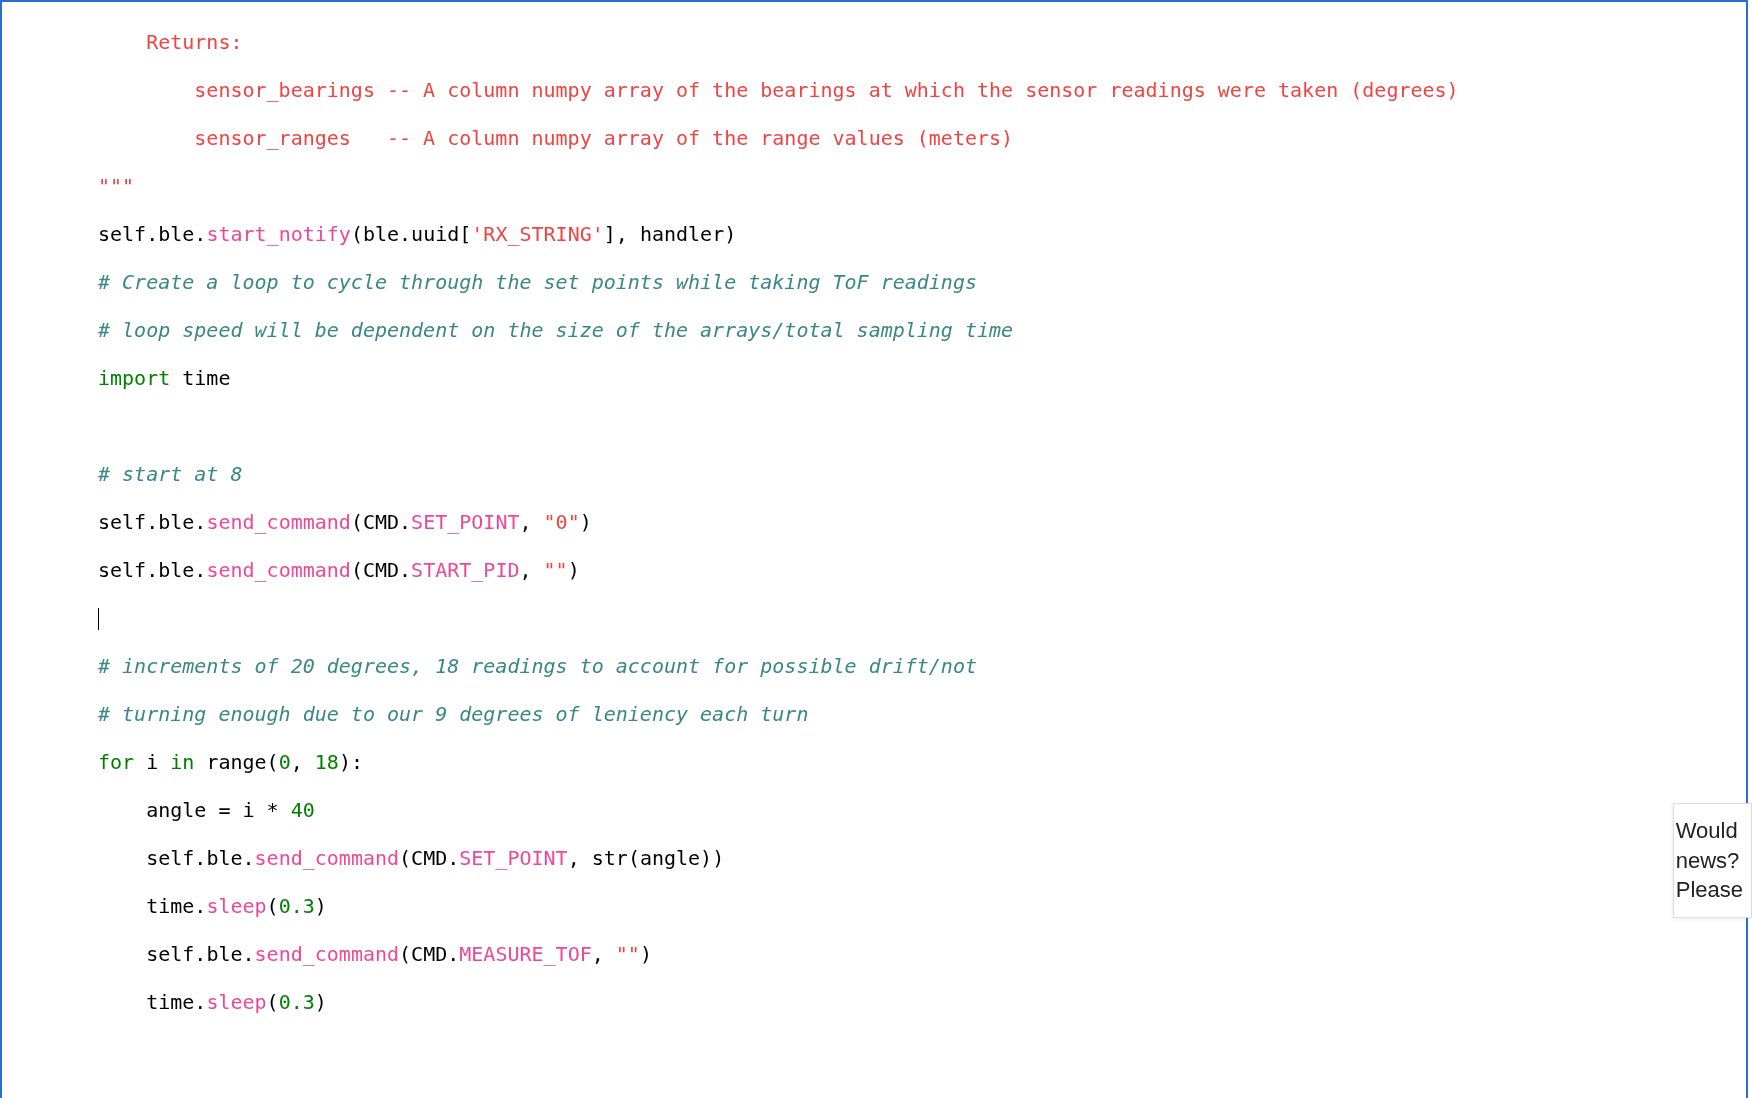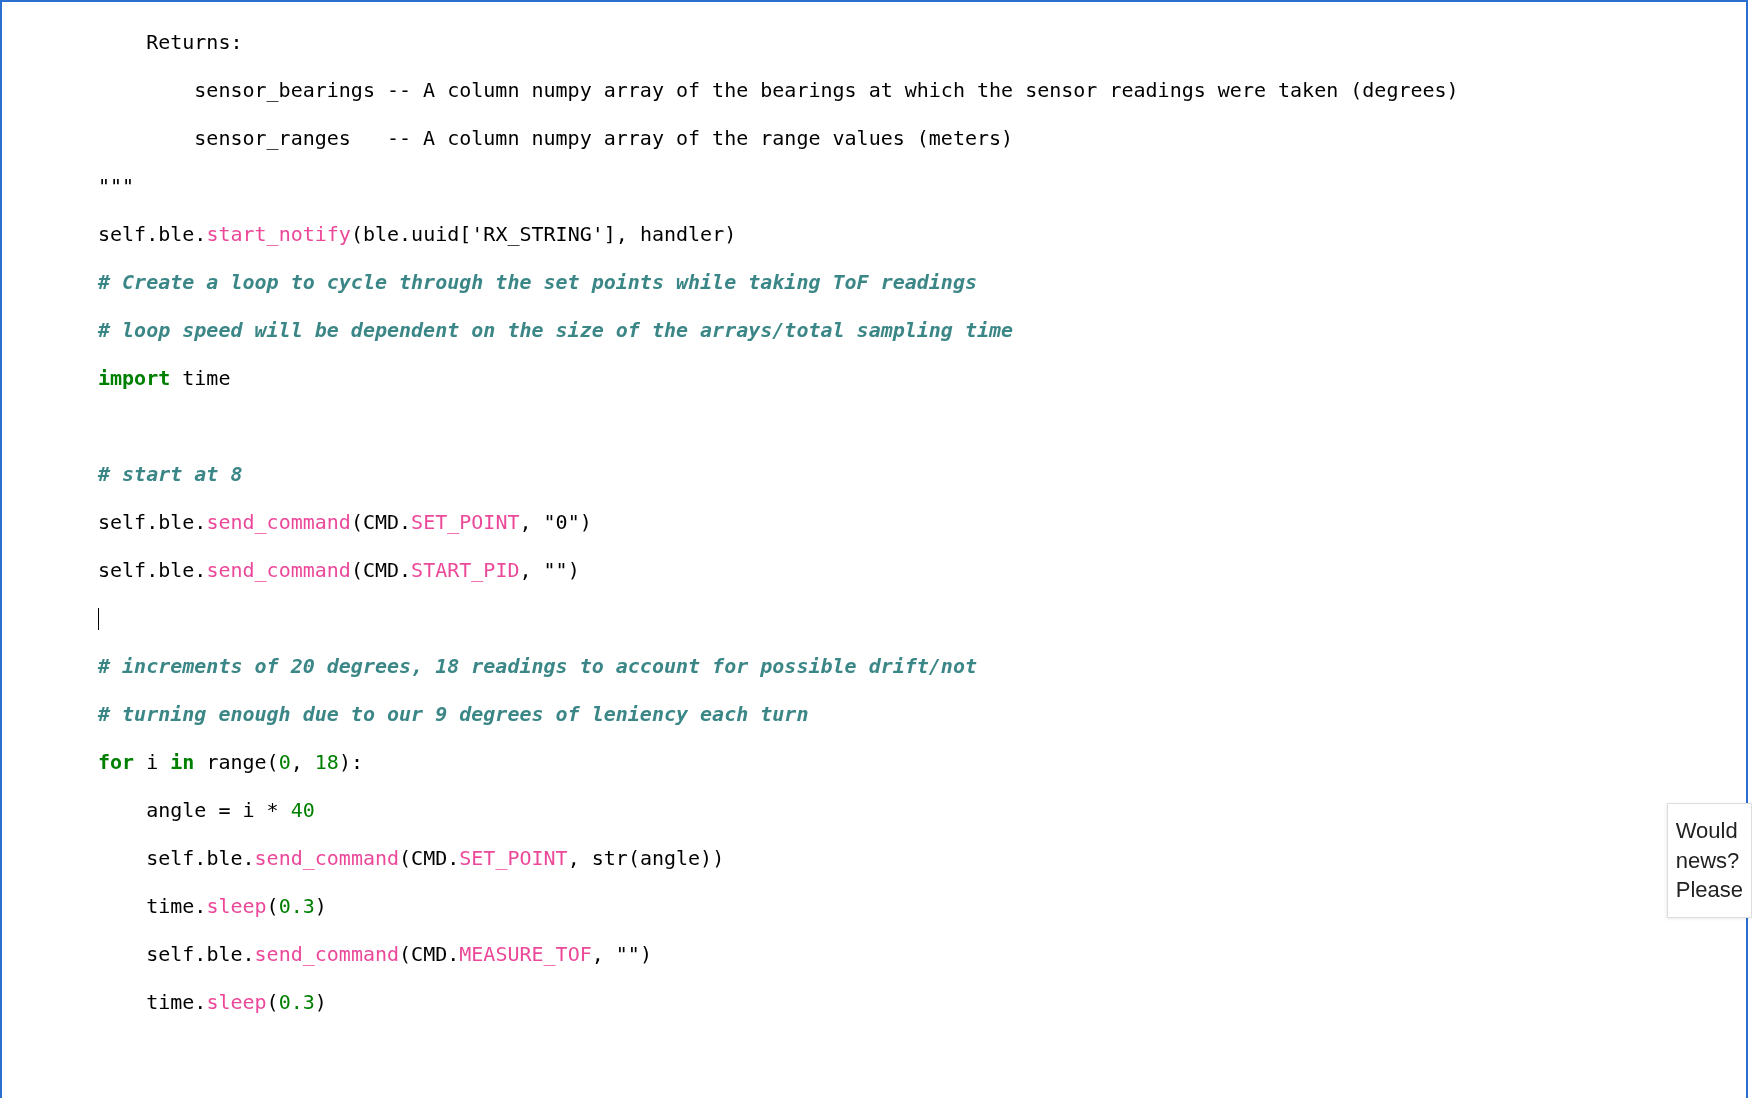--- a/index.html
+++ b/index.html
@@ -1,26 +1,26 @@
 <!DOCTYPE html>
 <html><head>
 <meta charset="utf-8">
 <style>
   html,body{margin:0;padding:0;background:#fff;font-family:Menlo,Consolas,"DejaVu Sans Mono",monospace;font-size:20px;line-height:1.2;}
   .cell-wrap{border:2px solid #2a6fcf;margin:0 4px 0 0;padding:0;}
   .code-area{padding:4px 0 24px 96px;white-space:pre;color:#000;}
   .line{white-space:pre;}
-  .tok-str{color:#000000;}      
-  .tok-com{color:#3b8686;font-style:italic;font-weight:bold;}  
-  .tok-kw {color:#008000;font-weight:bold;}   
+  .tok-str{color:#ef4444;}      
+  .tok-com{color:#3b8686;font-style:italic;}  
+  .tok-kw {color:#008000;font-weight:normal;}   
   .tok-num{color:#008000;}      
   .tok-blue{color:#ec4899;}     
   .tok-black{color:#000;}       
   .cursor{display:inline-block;width:1px;height:22px;background:#000;vertical-align:text-bottom;}
-  .popup{position:fixed;right:0;bottom:180px;background:#fff;border:1px solid #ddd;padding:12px 8px 12px 8px;font-family:-apple-system,Helvetica,Arial,sans-serif;font-size:22px;color:#222;line-height:1.35;box-shadow:-1px 1px 3px rgba(0,0,0,.08);}
+  .popup{position:fixed;right:0;bottom:180px;background:#fff;border:1px solid #ddd;padding:12px 8px 12px 2px;font-family:-apple-system,Helvetica,Arial,sans-serif;font-size:22px;color:#222;line-height:1.35;box-shadow:-1px 1px 3px rgba(0,0,0,.08);}
 </style>
 </head>
 <body>
 
 <div class="cell-wrap">
 <div class="code-area">
 <div class="line"><span class="tok-str">    Returns:</span></div>
 <div class="line"><span class="tok-str">        sensor_bearings -- A column numpy array of the bearings at which the sensor readings were taken (degrees)</span></div>
 <div class="line"><span class="tok-str">        sensor_ranges   -- A column numpy array of the range values (meters)</span></div>
 <div class="line"><span class="tok-str">"""</span></div>

